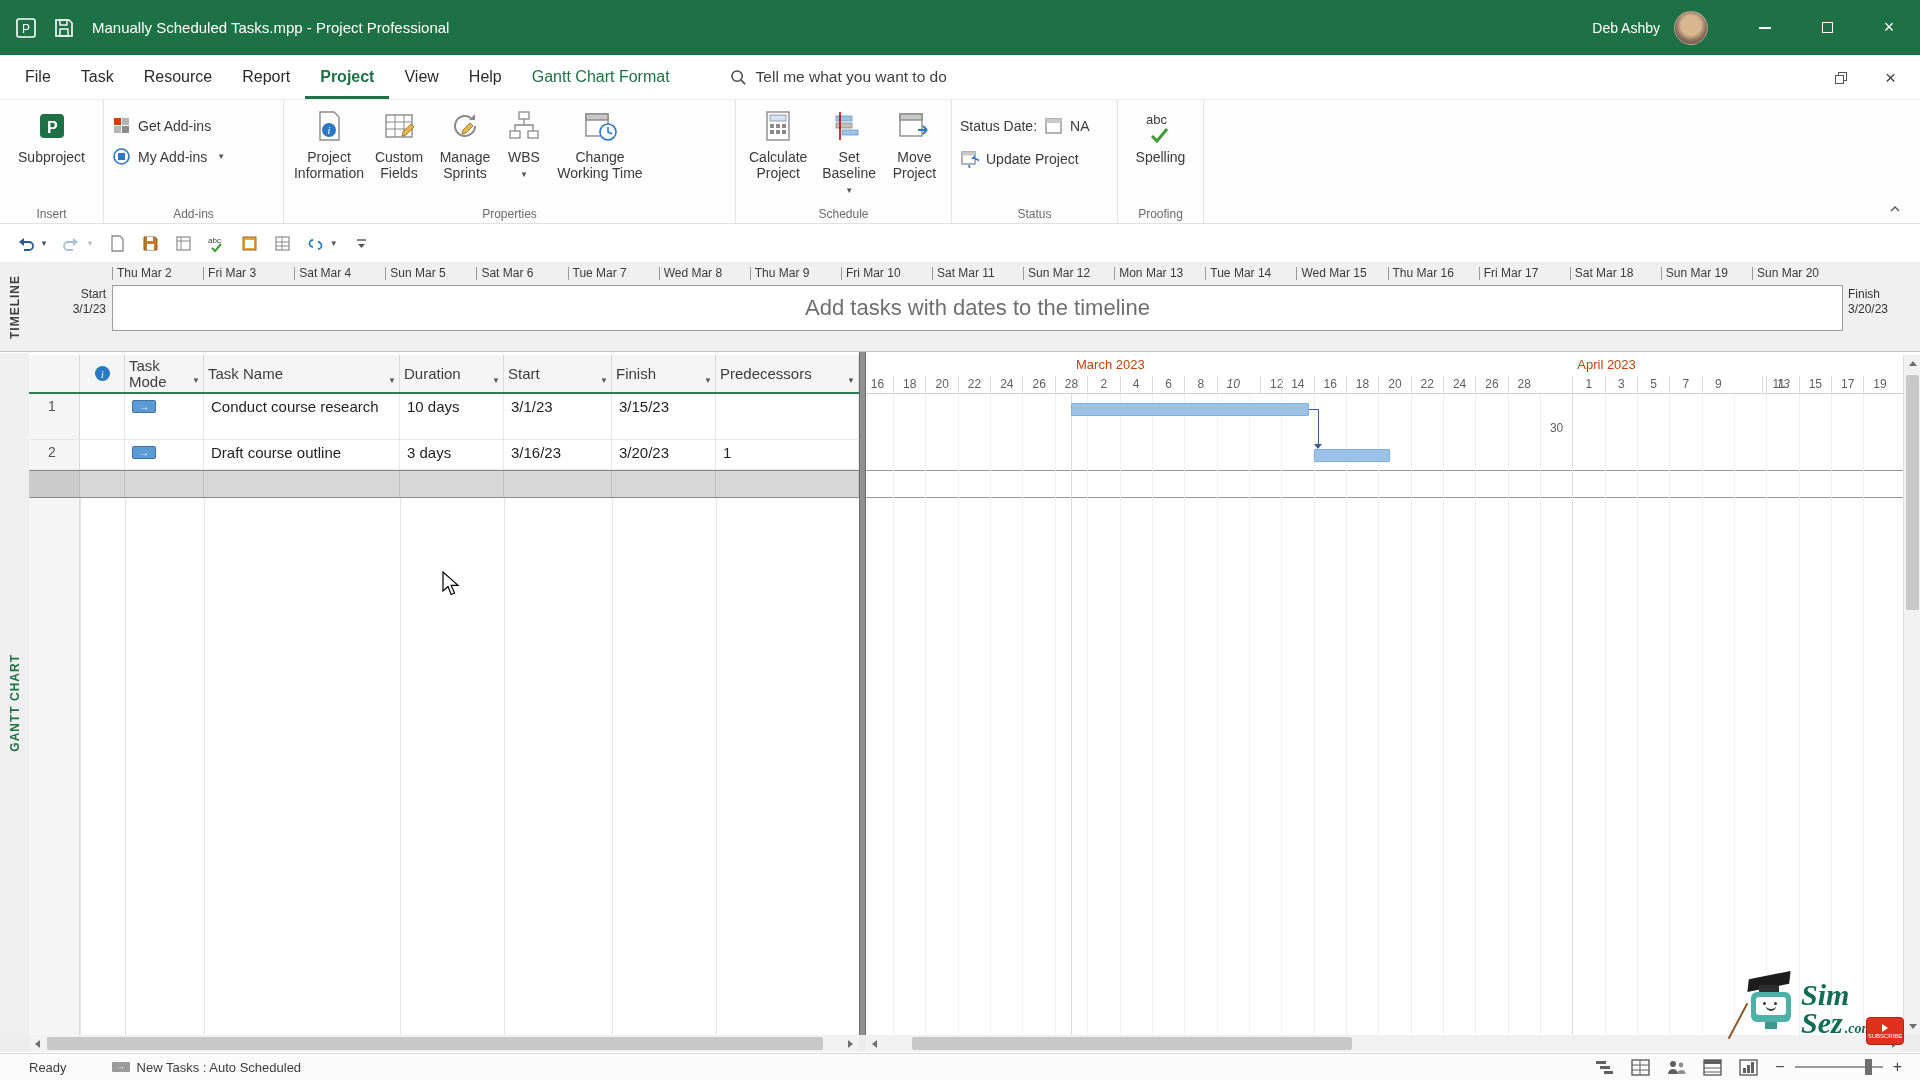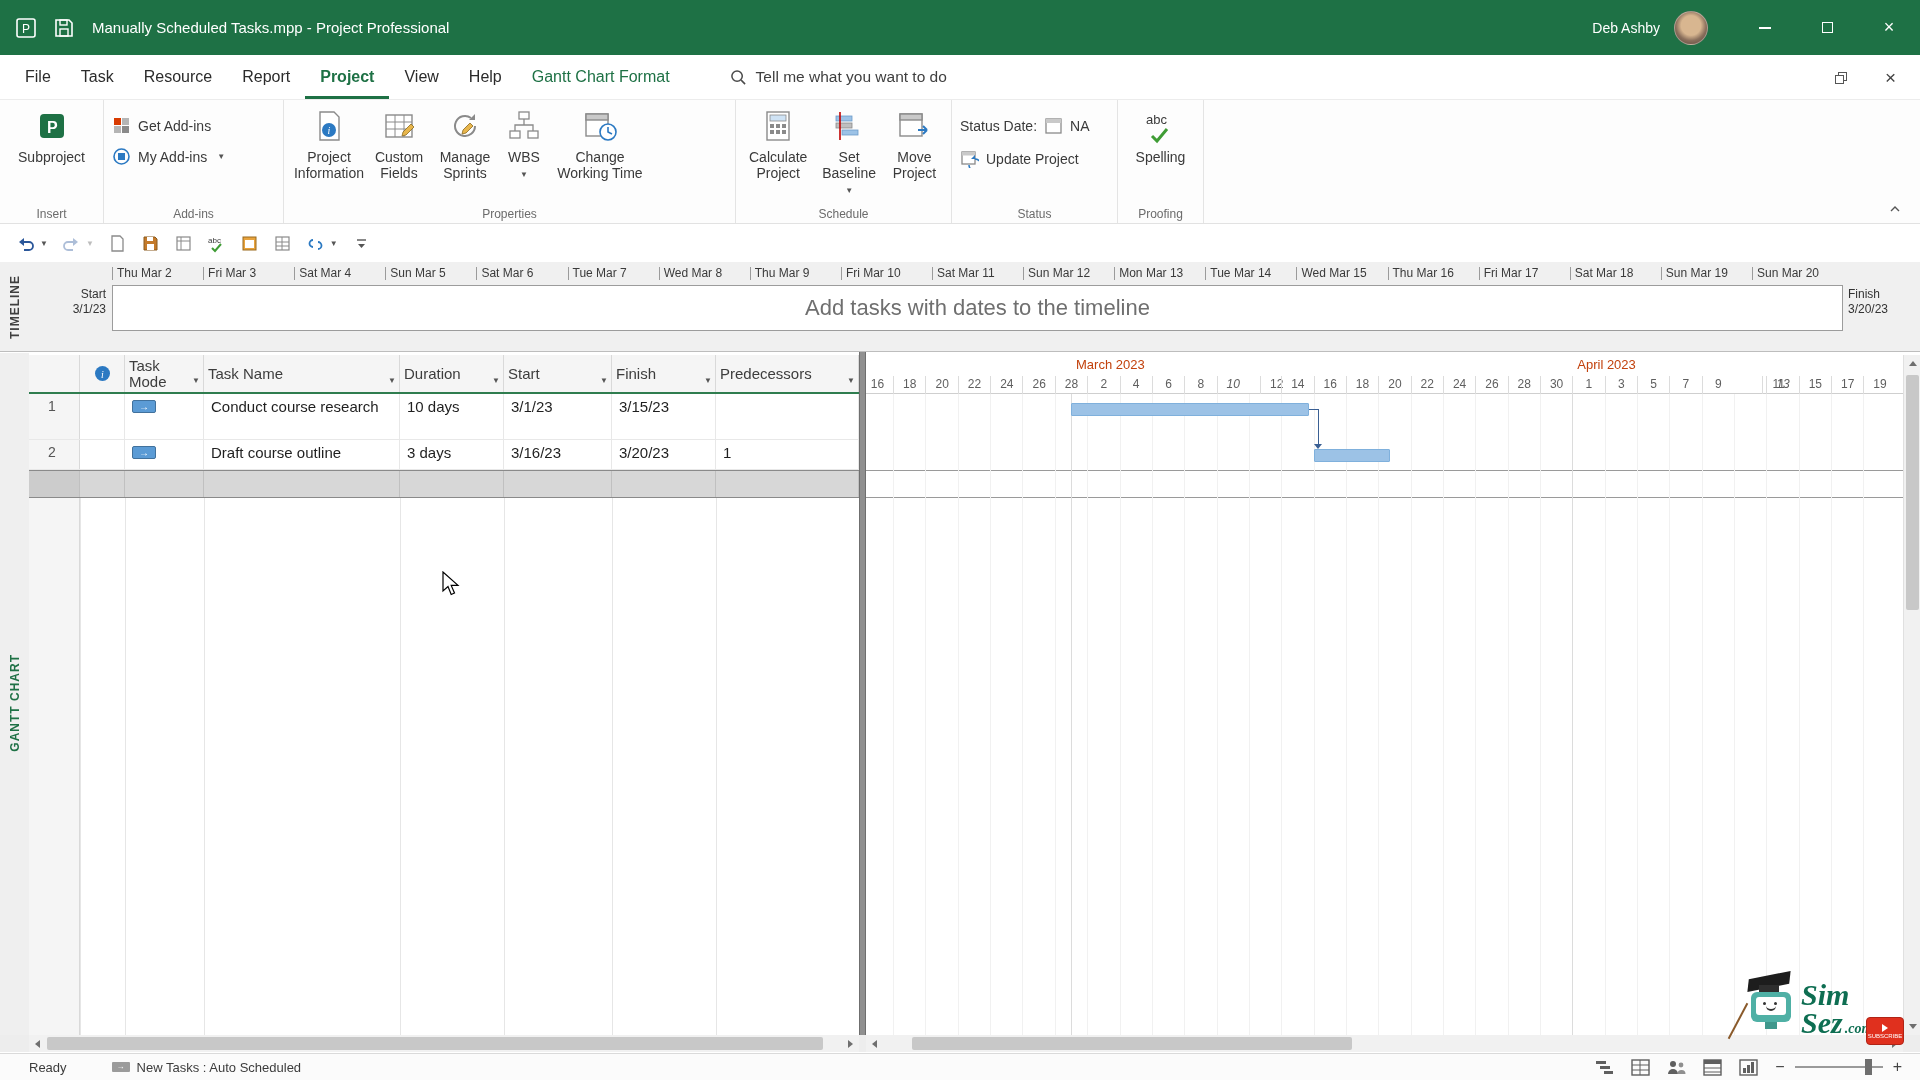--- a/index.html
+++ b/index.html
@@ -589,21 +589,21 @@
       <div class="g-day" style="left: 350.53px; width: 32.34px; font-style: italic;">10</div>
       <div class="g-day" style="left: 394px; width: 32.34px;">12</div>
       <div class="g-day" style="left: 415.21px; width: 32.34px;">14</div>
       <div class="g-day" style="left: 447.55px; width: 32.34px;">16</div>
       <div class="g-day" style="left: 479.89px; width: 32.34px;">18</div>
       <div class="g-day" style="left: 512.23px; width: 32.34px;">20</div>
       <div class="g-day" style="left: 544.57px; width: 32.34px;">22</div>
       <div class="g-day" style="left: 576.91px; width: 32.34px;">24</div>
       <div class="g-day" style="left: 609.25px; width: 32.34px;">26</div>
       <div class="g-day" style="left: 641.59px; width: 32.34px;">28</div>
-      <div class="g-day" style="left: 673.93px; width: 32.34px;">30</div>
+      <div class="g-day" style="left: 673.93px; width: 32.34px; margin-top: 44px;">30</div>
       <div class="g-day" style="left: 706.27px; width: 32.34px;">1</div>
       <div class="g-day" style="left: 738.61px; width: 32.34px;">3</div>
       <div class="g-day" style="left: 770.95px; width: 32.34px;">5</div>
       <div class="g-day" style="left: 803.29px; width: 32.34px;">7</div>
       <div class="g-day" style="left: 835.63px; width: 32.34px;">9</div>
       <div class="g-day" style="left: 896px; width: 32.34px;">11</div>
       <div class="g-day" style="left: 900.31px; width: 32.34px; font-style: italic;">13</div>
       <div class="g-day" style="left: 932.65px; width: 32.34px;">15</div>
       <div class="g-day" style="left: 964.99px; width: 32.34px;">17</div>
       <div class="g-day" style="left: 997.33px; width: 32.34px;">19</div>

